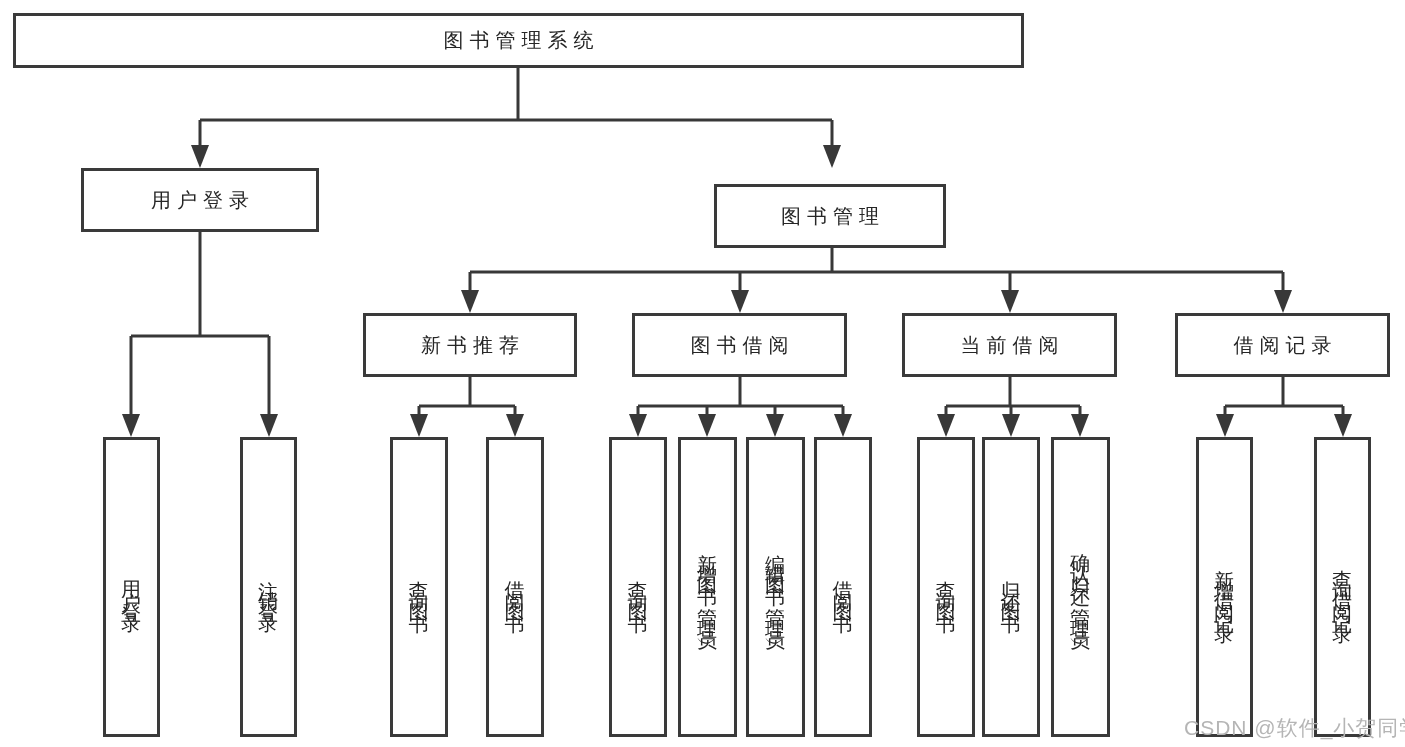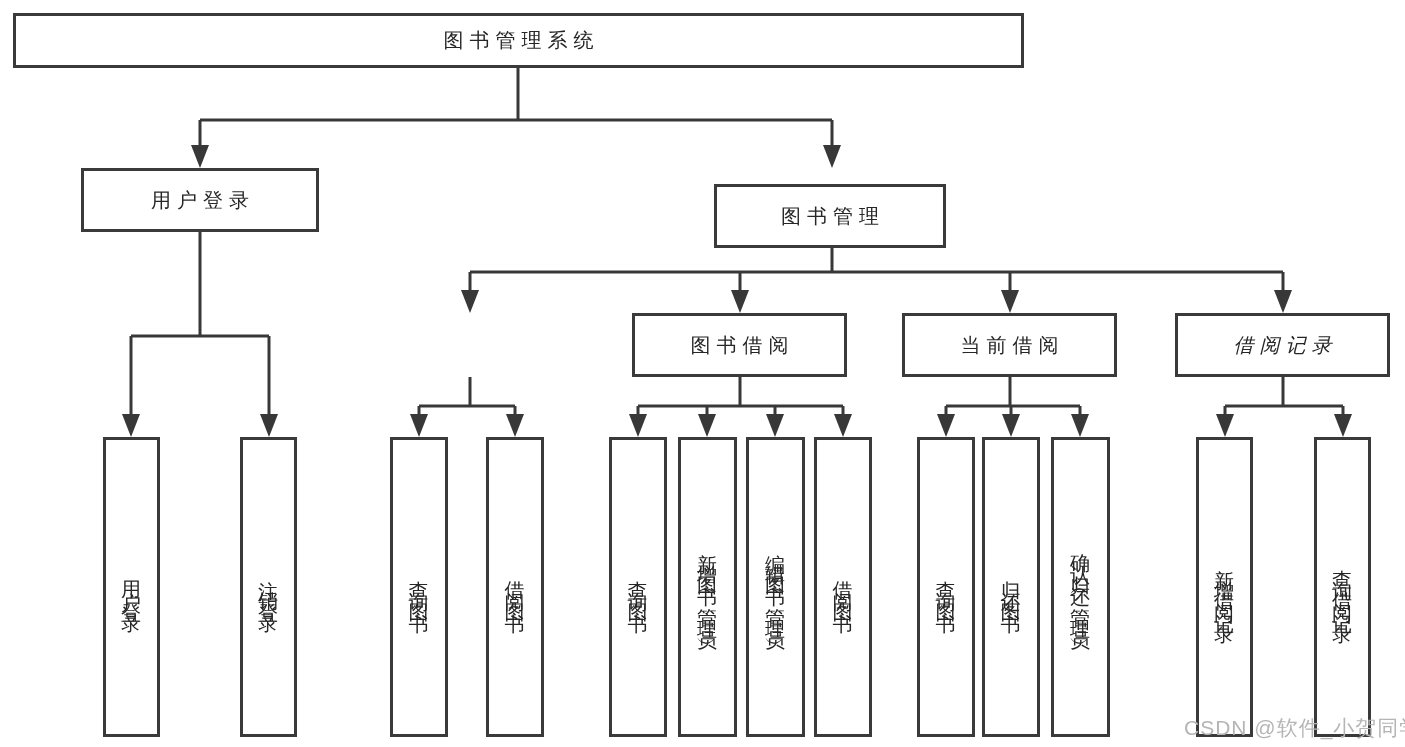--- a/index.html
+++ b/index.html
@@ -97,23 +97,24 @@
       <polygon points="1216,414 1234,414 1225,437"></polygon>
       <polygon points="1334,414 1352,414 1343,437"></polygon>
     </g>
   </svg>
 
   <div class="node hnode" style="left:13px; top:13px; width:1011px; height:55px;">图书管理系统</div>
 
   <div class="node hnode" style="left:81px; top:168px; width:238px; height:64px;">用户登录</div>
   <div class="node hnode" style="left:714px; top:184px; width:232px; height:64px;">图书管理</div>
 
+  <div class="node hnode" style="left:363px; top:313px; width:214px; height:64px;">新书推荐</div>
   <div class="node hnode" style="left:902px; top:313px; width:215px; height:64px;">当前借阅</div>
   <div class="node hnode" style="left:632px; top:313px; width:215px; height:64px;">图书借阅</div>
-  <div class="node hnode" style="left:1175px; top:313px; width:215px; height:64px;font-style:italic;">借阅记录</div>
+  <div class="node hnode" style="left:1175px; top:313px; width:215px; height:64px;">借阅记录</div>
 
   <div class="node vnode" style="left:103px; top:437px; width:57px; height:300px;">
     <span class="vtext">用户登录</span>
   </div>
   <div class="node vnode" style="left:240px; top:437px; width:57px; height:300px;">
     <span class="vtext">注销登录</span>
   </div>
 
   <div class="node vnode" style="left:390px; top:437px; width:58px; height:300px;">
     <span class="vtext">查询图书</span>

